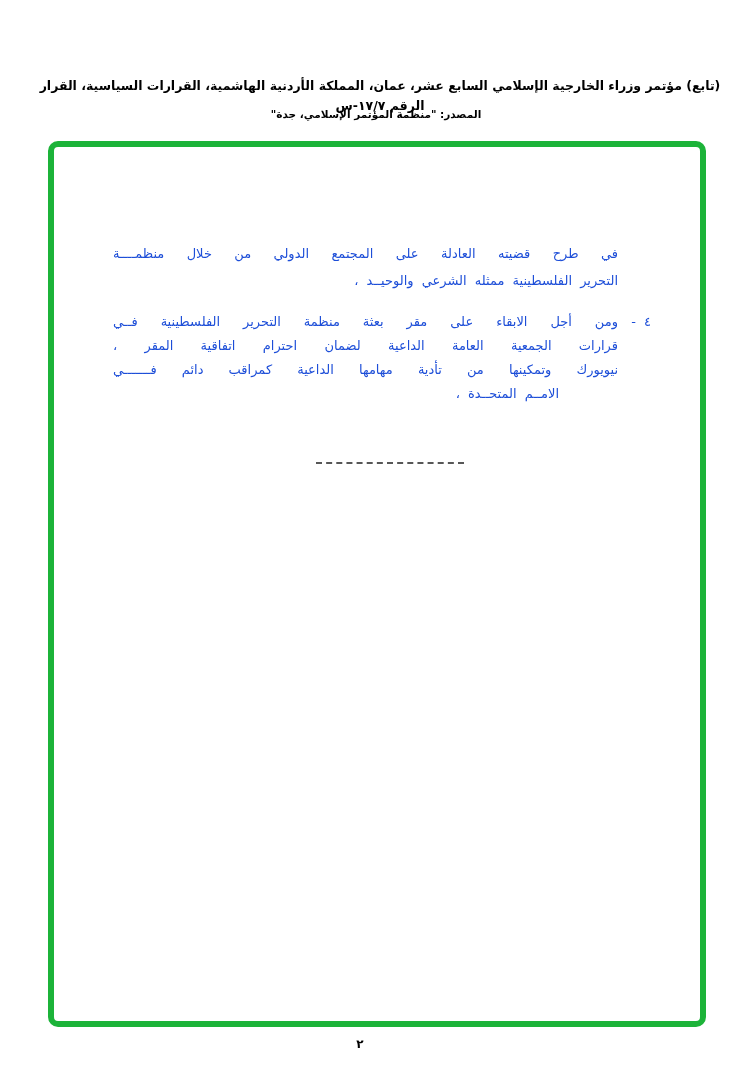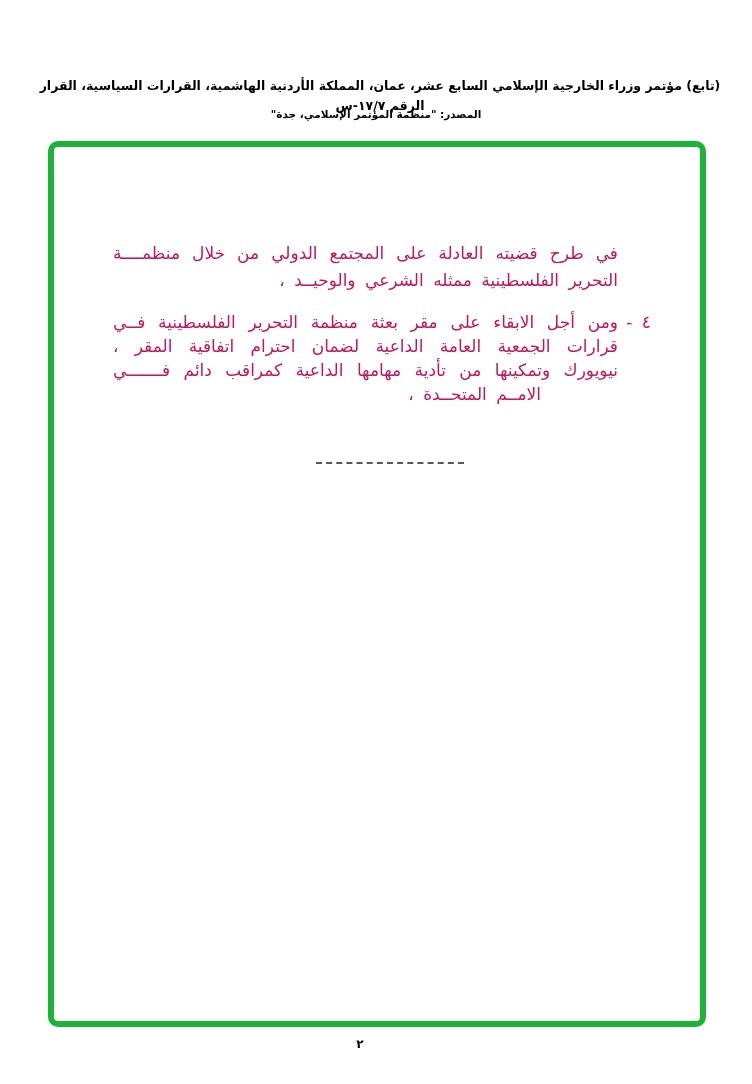--- a/index.html
+++ b/index.html
@@ -53,22 +53,22 @@
     border-radius: 10px;
     background: transparent;
   }
   
   .textblock {
     position: absolute;
     left: 113px;
     top: 240px;
     width: 532px;
     direction: rtl;
-    font-size: 17px;
-    color: #be185d;
+    font-size: 13px;
+    color: #1d4ed8;
     letter-spacing: 0.3px;
     word-spacing: 4px;
   }
   .p1 {
     padding-left: 0;
     padding-right: 27px;
     line-height: 27px;
   }
   .item4 {
     position: relative;
@@ -85,21 +85,21 @@
   .line { min-height: 24px; }
   .just {
     text-align: justify;
     text-align-last: justify;
   }
   .lastline {
     text-align: right;
     text-align-last: right;
   }
   .indent-last {
-    margin-right: 77px;
+    margin-right: 59px;
   }
   .uword {
     text-decoration: underline;
     text-underline-offset: 3px;
     margin-left: 0.45em;
   }
   
   .separator {
     position: absolute;
     left: 316px;

